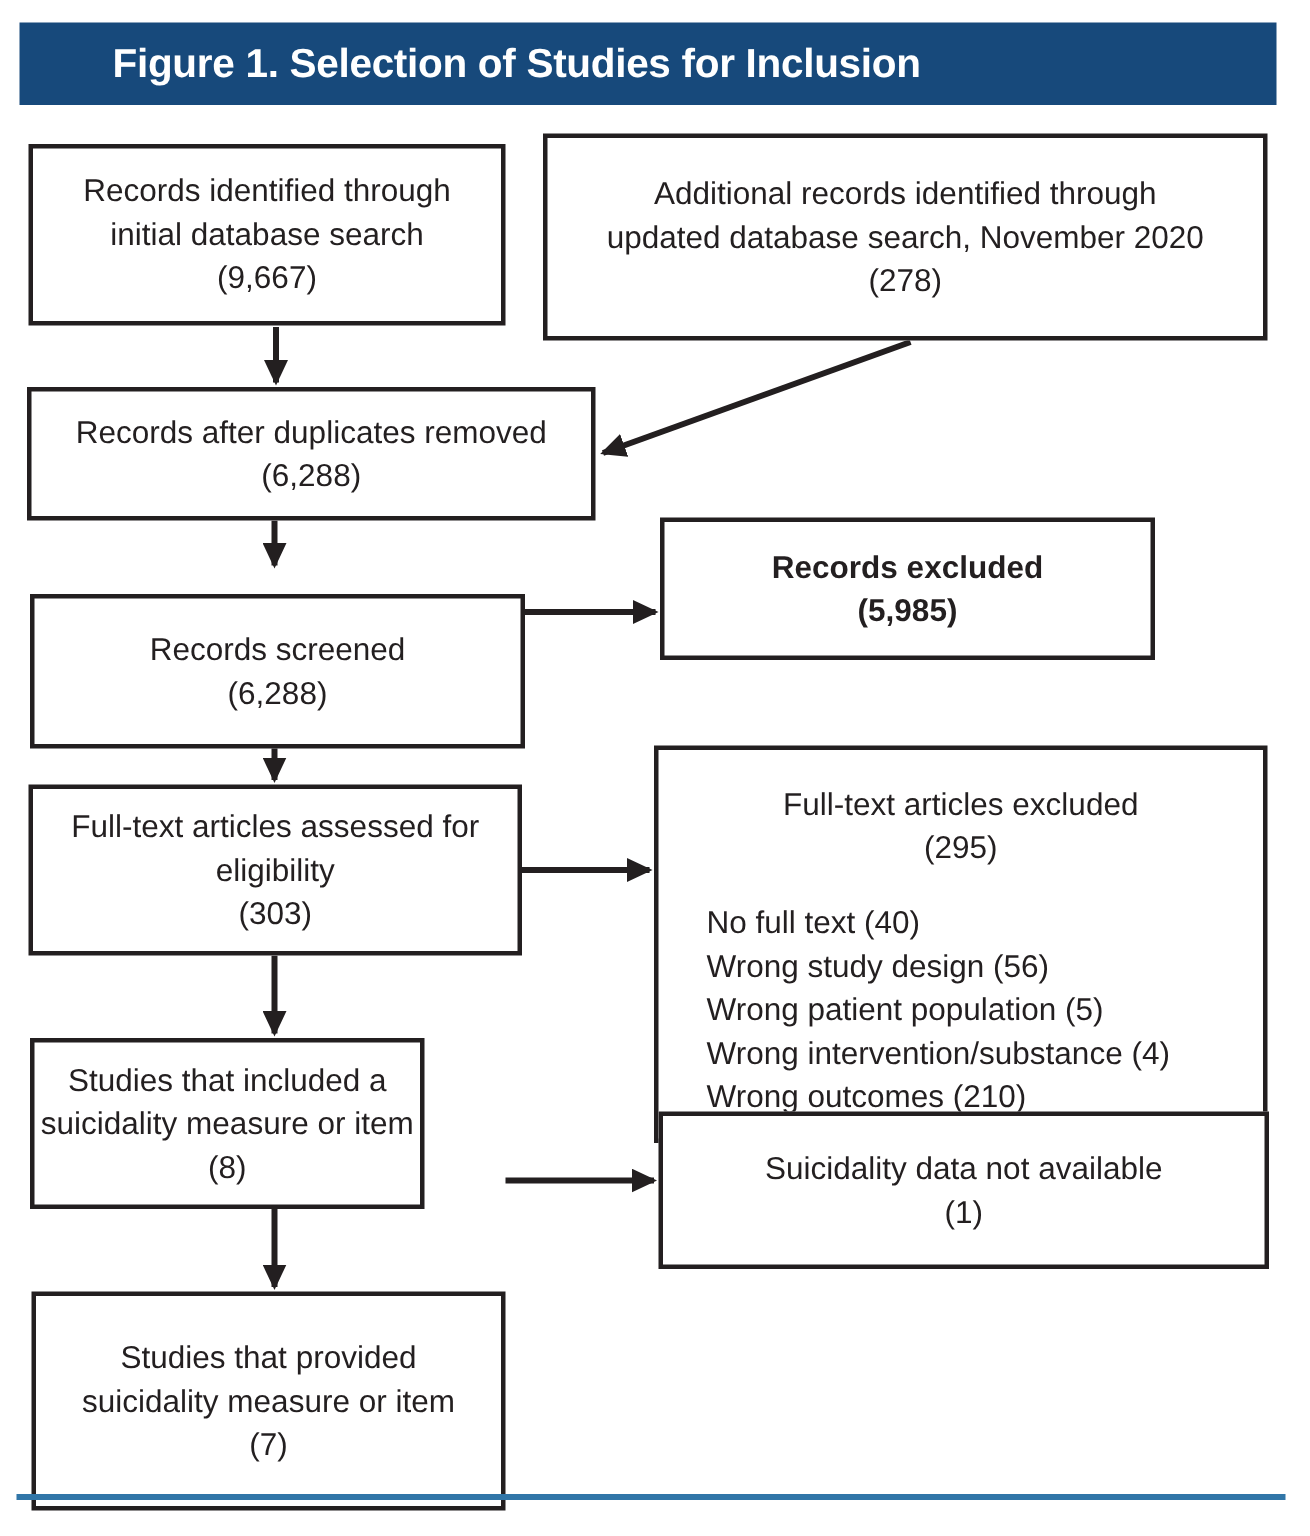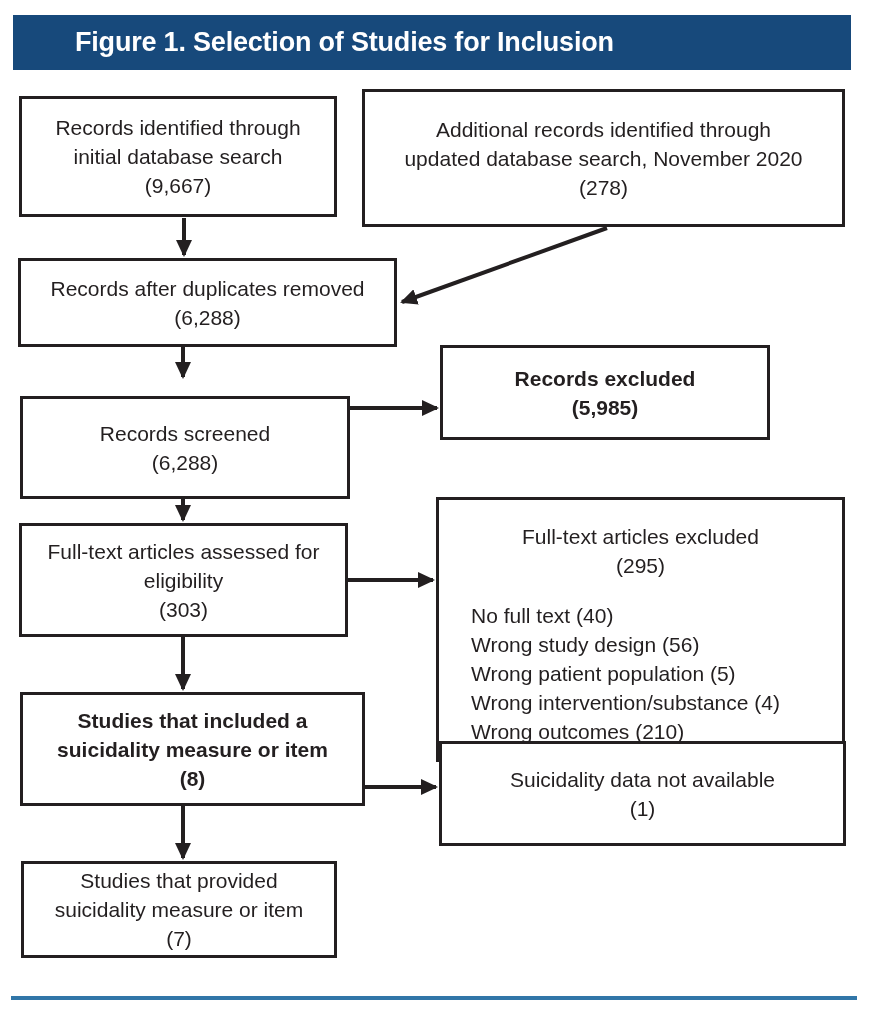--- a/index.html
+++ b/index.html
@@ -146,32 +146,32 @@
     <div class="box-count">(295)</div>
     <ul class="reasons">
       <li>No full text (40)</li>
       <li>Wrong study design (56)</li>
       <li>Wrong patient population (5)</li>
       <li>Wrong intervention/substance (4)</li>
       <li>Wrong outcomes (210)</li>
     </ul>
   </div>
 
-  <div class="box" style="left:20px; top:692px; width:345px; height:114px;font-weight:bold;">
+  <div class="box" style="left:20px; top:692px; width:263px; height:114px;">
     <div class="box-label">Studies that included a
 suicidality measure or item</div>
     <div class="box-count">(8)</div>
   </div>
 
   <div class="box" style="left:439px; top:741px; width:407px; height:105px;">
     <div class="box-label">Suicidality data not available</div>
     <div class="box-count">(1)</div>
   </div>
 
-  <div class="box" style="left:21px; top:861px; width:316px; height:97px;">
+  <div class="box" style="left:21px; top:861px; width:316px; height:146px;">
     <div class="box-label">Studies that provided
 suicidality measure or item</div>
     <div class="box-count">(7)</div>
   </div>
 
   <div class="divider"></div>
 
 </div>
 
 </body></html>

